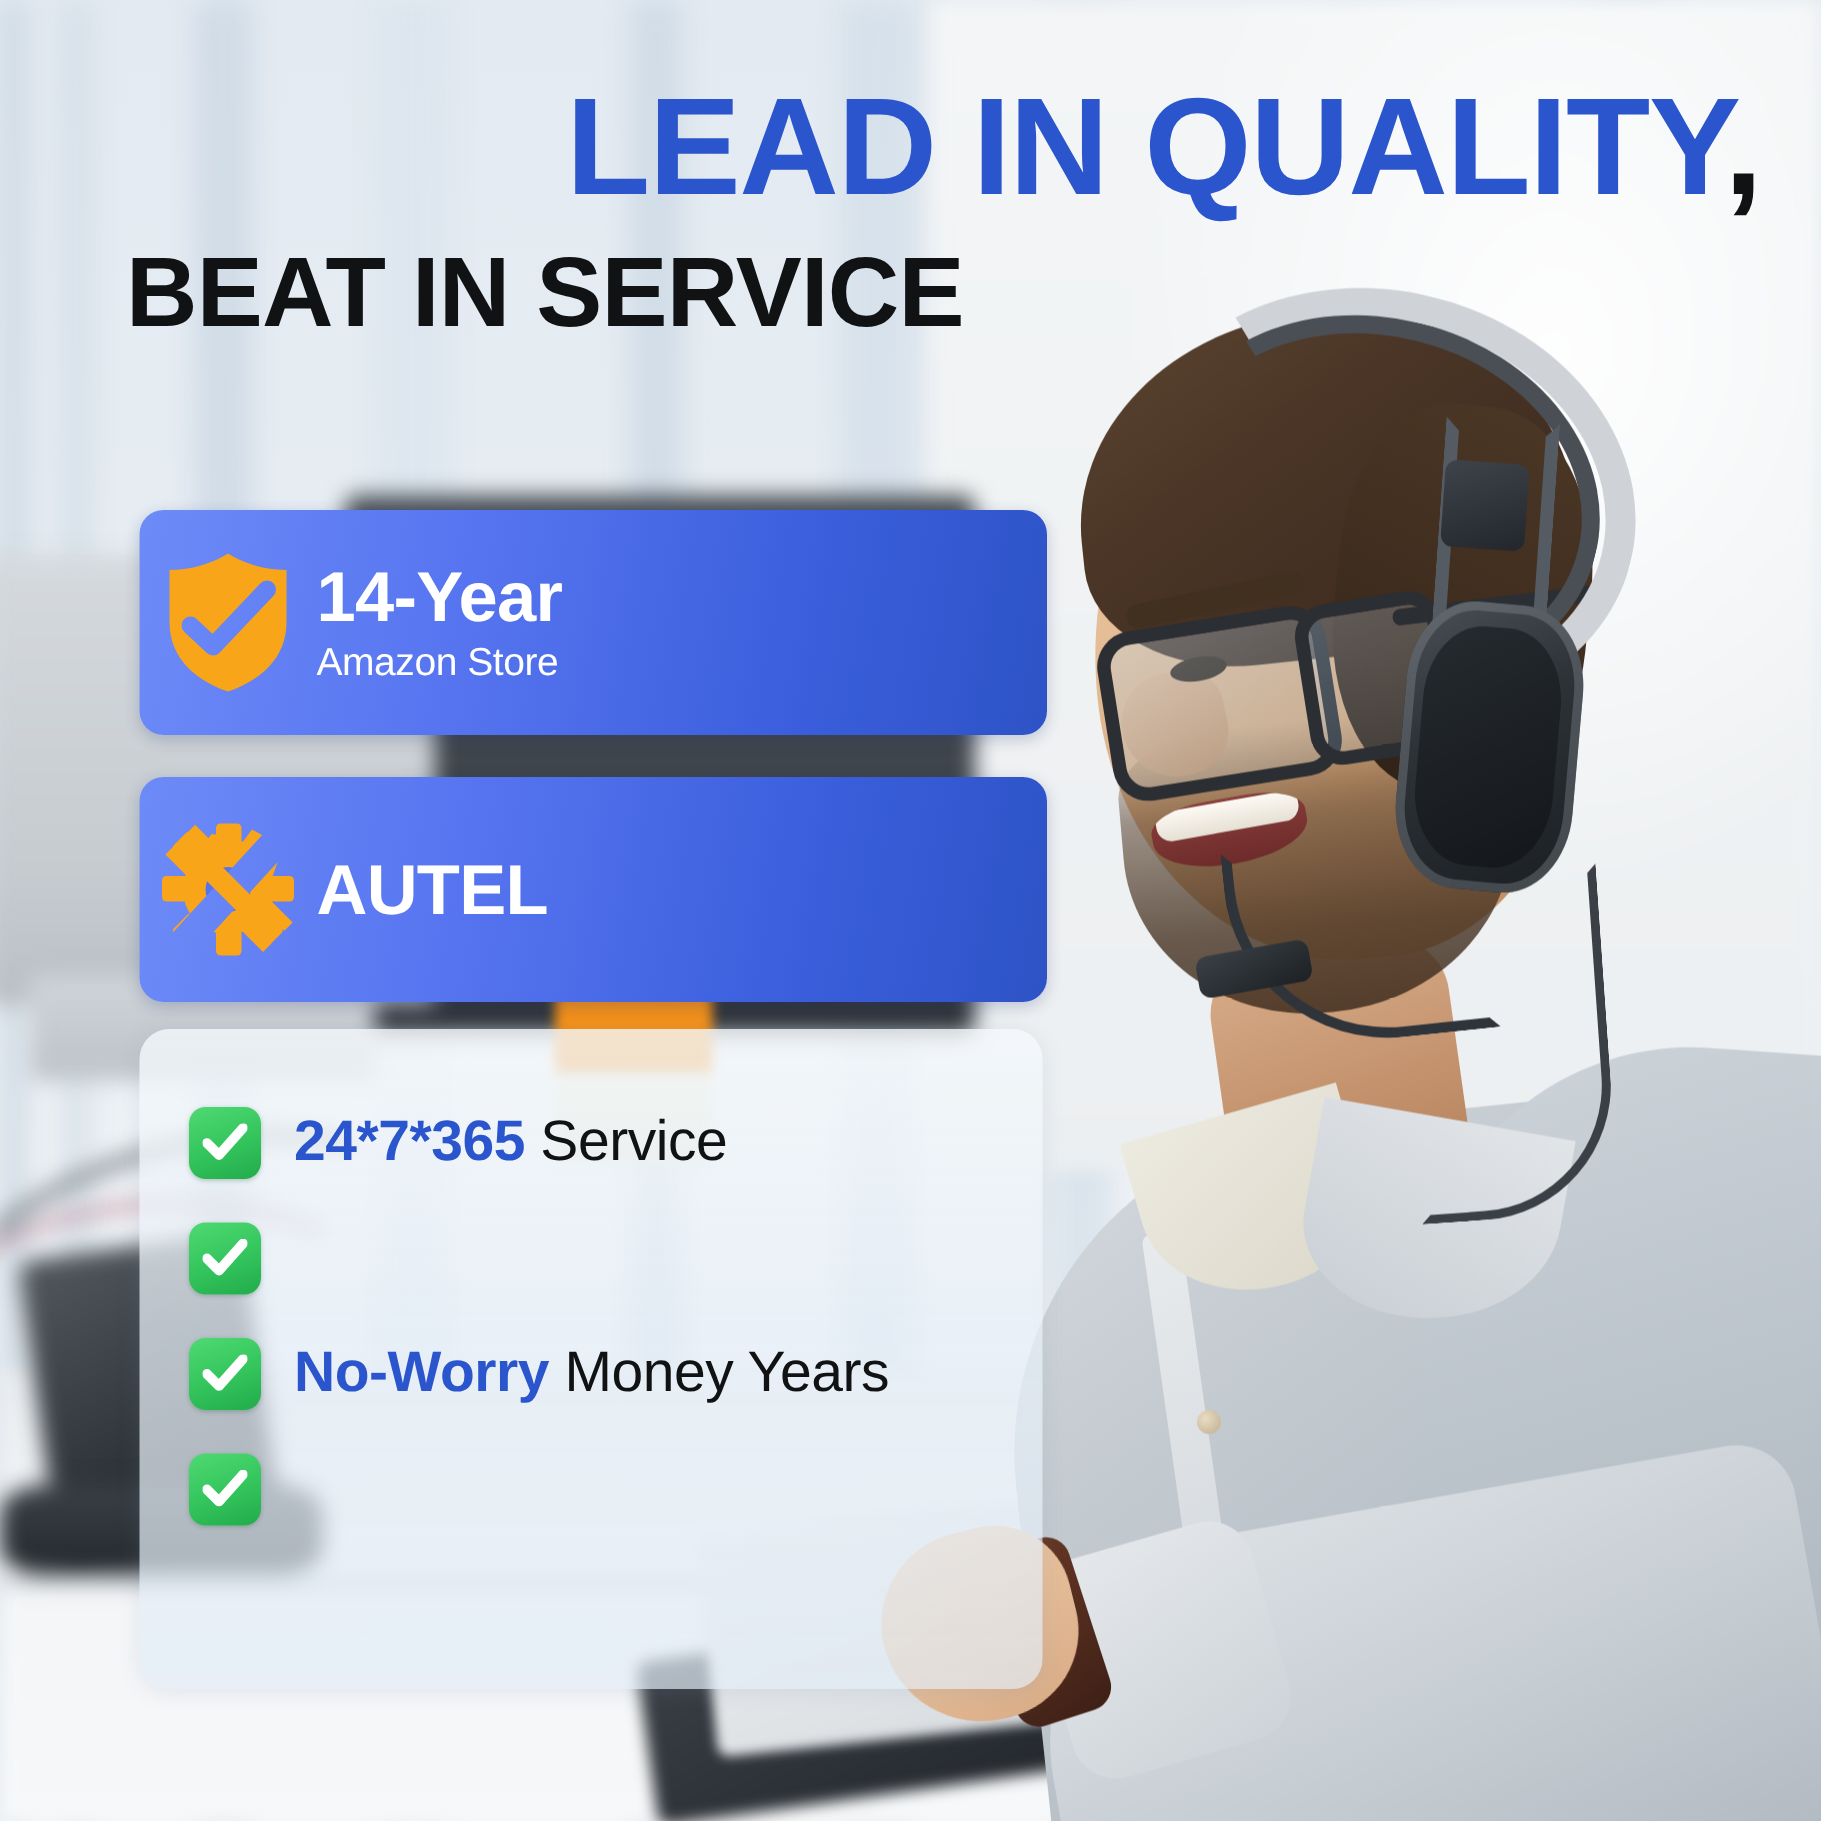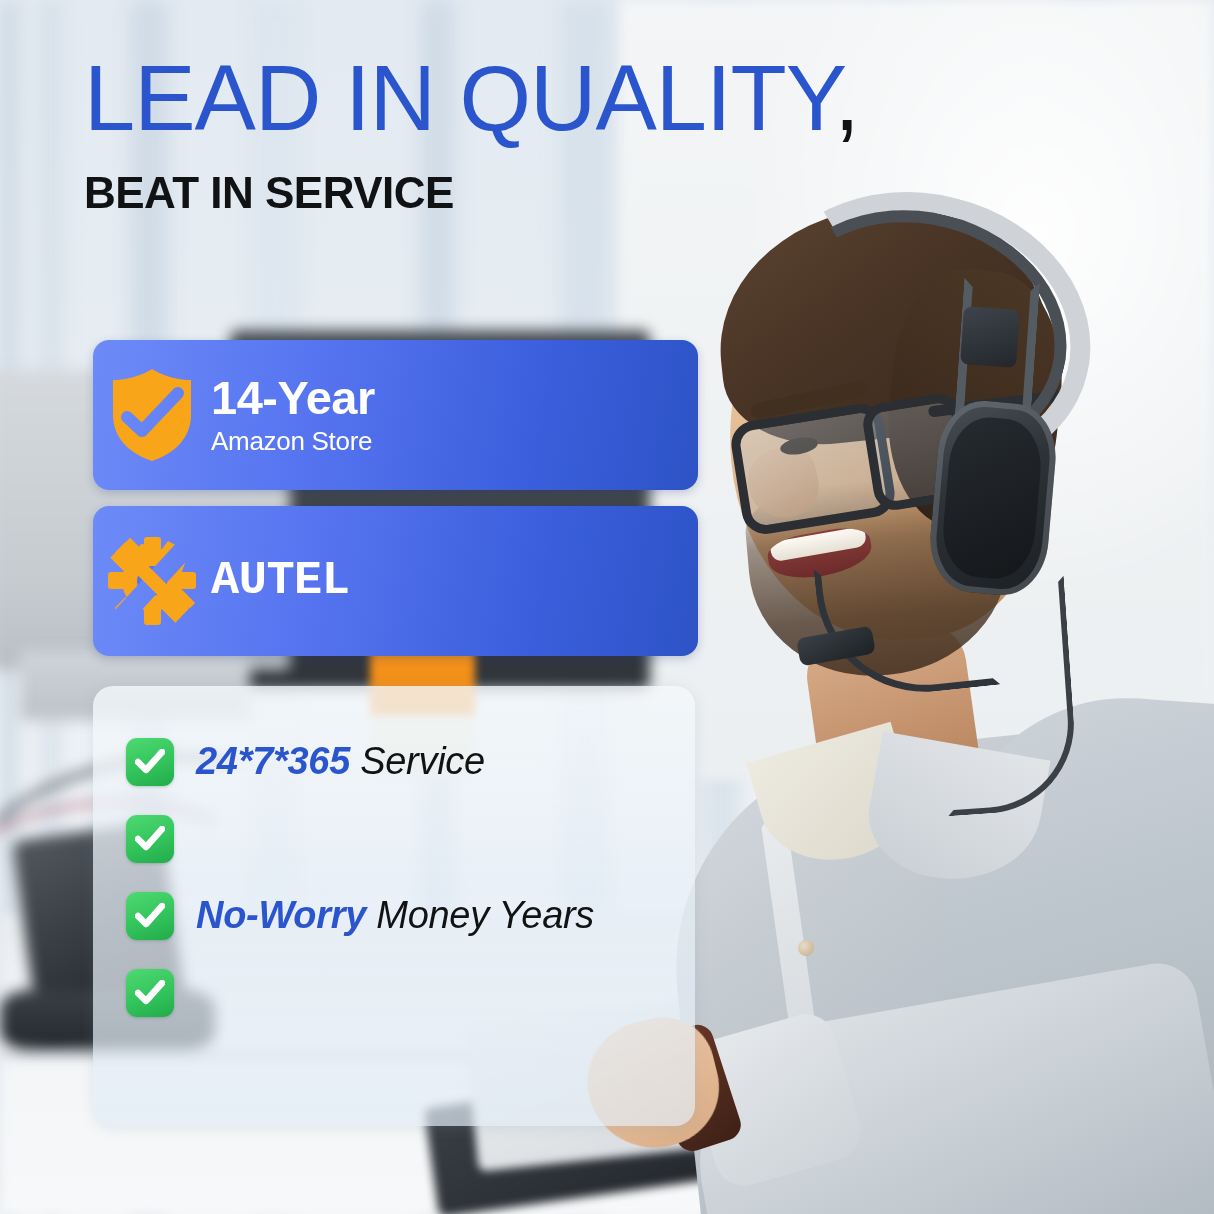--- a/index.html
+++ b/index.html
@@ -451,58 +451,58 @@
   }
 
   
   .headline {
     position: absolute;
     left: 84px; top: 52px;
     width: 1090px;
   }
   .headline-line1 {
     font-size: 92px;
-    font-weight: 400;
+    font-weight: 700;
     letter-spacing: -1px;
     line-height: 1.02;
     color: #2b55cc;
     white-space: nowrap;
+    text-align: right;
   }
   .headline-line1 .comma {
     color: #101214;
   }
   .headline-line2 {
-    font-size: 44px;
+    font-size: 66px;
     font-weight: 700;
     letter-spacing: -0.5px;
     line-height: 1.05;
     color: #101214;
-    margin-top: 24px;
+    margin-top: 14px;
     white-space: nowrap;
   }
 
   
   .badges {
     position: absolute;
     left: 93px; top: 340px;
     width: 605px;
   }
   .badge {
     position: relative;
     display: flex;
     align-items: center;
     height: 150px;
     border-radius: 16px;
     background: linear-gradient(100deg, #6d8bf7 0%, #5573ef 38%, #3b5fdd 72%, #2d53c6 100%);
     box-shadow: 0 3px 10px rgba(30,50,110,0.22);
     overflow: hidden;
   }
   .badge + .badge {
-    margin-top: 16px;
-    font-family: Liberation Mono, monospace;
+    margin-top: 28px;
   }
   .badge-icon {
     flex: 0 0 auto;
     width: 118px;
     display: flex;
     align-items: center;
     justify-content: center;
   }
   .badge-text {
     flex: 1 1 auto;
@@ -553,21 +553,20 @@
     margin-right: 22px;
     box-shadow: 0 1px 3px rgba(20,80,40,0.25);
   }
   .check-label {
     font-size: 38px;
     line-height: 1.1;
     color: #101214;
     font-weight: 400;
     letter-spacing: -0.3px;
     white-space: nowrap;
-    font-style: italic;
   }
   .check-label .hl {
     color: #2b55cc;
     font-weight: 700;
   }
 </style>
 </head>
 <body>
 
 <div class="stage">

